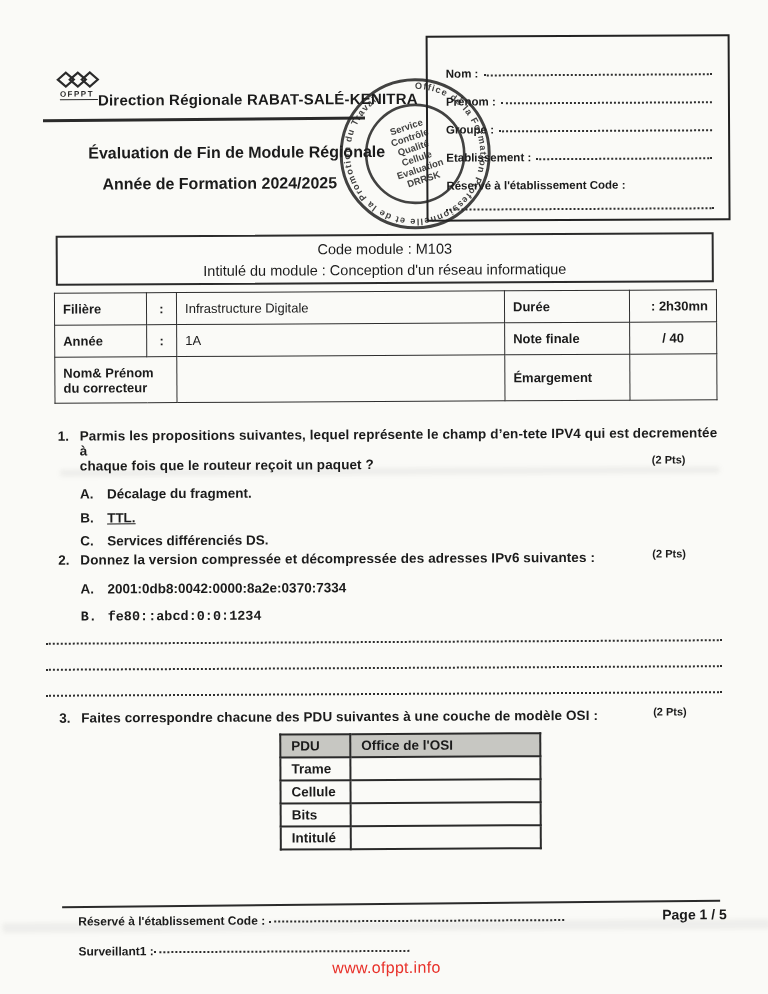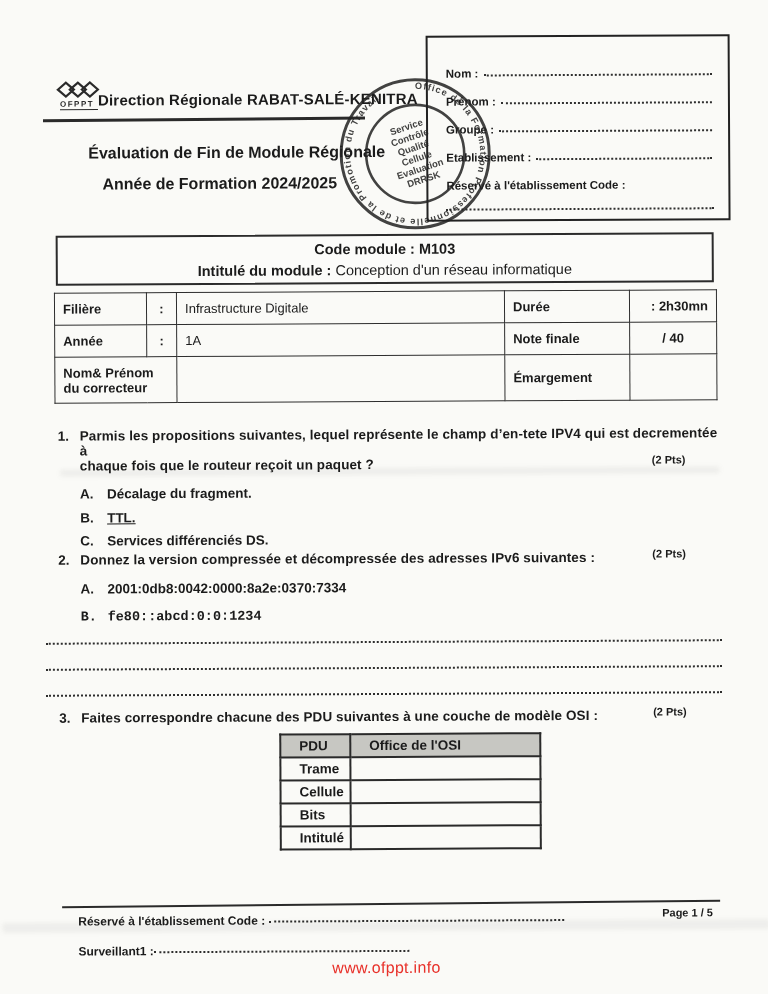--- a/index.html
+++ b/index.html
@@ -42,21 +42,21 @@
 
   
   .module-box{
     border:2px solid #2b2b2b;
     box-sizing:border-box;
     text-align:center;
     padding-top:3px;
     background:rgba(255,255,255,.25);
   }
   .module-line{font-size:14.5px;line-height:21px;}
-  .module-line .lab{font-weight:700;margin-top:16px;}
+  .module-line .lab{font-weight:400;margin-top:16px;}
 
   
   table.info{border-collapse:collapse;table-layout:fixed;width:662px;}
   table.info td{
     border:1.8px solid #2e2e2e;
     font-size:13px;
     padding:2px 8px;
     vertical-align:middle;
     box-sizing:border-box;
   }
@@ -76,42 +76,42 @@
   .optletter{display:inline-block;width:27px;font-weight:600;}
   .opt{font-size:13.5px;font-weight:600;}
   .answer-dots{border-bottom:2.5px dotted #2d2d2d;height:1px;}
 
   
   table.pdu{border-collapse:collapse;table-layout:fixed;width:260px;}
   table.pdu td,table.pdu th{
     border:2px solid #2a2a2a;
     font-size:13.5px;
     text-align:left;
-    padding:3px 18px;
+    padding:3px 10px;
     height:21px;
     box-sizing:border-box;
   }
   table.pdu th{background:#c7c7c2;font-weight:700;}
   table.pdu td.pdu-name{font-weight:600;}
 
   
   .foot-label{font-size:12px;font-weight:700;}
   .inline-dots{display:inline-block;border-bottom:2px dotted #2c2c2c;height:1px;vertical-align:2px;margin-left:4px;}
   .website{font-size:16px;color:#e8312a;font-weight:400;letter-spacing:.3px;}
 </style>
 </head>
 <body>
 
 <div class="page">
   <div class="sheet">
 
     <div class="smudge" style="left:60px;top:468px;width:660px;height:7px;"></div>
     <div class="smudge" style="left:0px;top:921px;width:768px;height:10px;"></div>
 
-    <div class="abs" style="left:55px;top:78px;text-align:right;">
+    <div class="abs" style="left:55px;top:68px;text-align:right;">
       <svg width="52" height="38" viewBox="0 0 52 38">
         <g stroke="#2a2a2a" stroke-width="2.2" fill="none">
           <path d="M5 10 L13 3 L21 10 L13 17 Z"></path>
           <path d="M17 10 L25 3 L33 10 L25 17 Z"></path>
           <path d="M29 10 L37 3 L45 10 L37 17 Z"></path>
         </g>
         <text x="7" y="27" font-size="8" font-weight="700" fill="#2a2a2a" letter-spacing="1.5">OFPPT</text>
         <line x1="7" y1="30" x2="45" y2="30" stroke="#2a2a2a" stroke-width="1"></line>
       </svg>
     </div>
@@ -274,21 +274,21 @@
         </tr>
       </tbody>
         </table>
     </div>
 
     <div class="abs rule" style="left:60px;top:903px;width:658px;height:2px;transform:rotate(-0.25deg);"></div>
 
     <div class="abs foot-label" style="left:76px;top:913px;">
       <span>Réservé à l'établissement Code :</span><span class="inline-dots" style="width:295px;"></span>
     </div>
-    <div class="abs foot-label" style="left:660px;top:908px;font-size:11px;">Page 1 / 5</div>
+    <div class="abs foot-label" style="left:660px;top:908px;font-size:14px;">Page 1 / 5</div>
 
     <div class="abs foot-label" style="left:76px;top:943px;">
       <span>Surveillant1 :</span><span class="inline-dots" style="width:255px;margin-left:1px;"></span>
     </div>
 
     <div class="abs website" style="left:0;top:959px;width:768px;text-align:center;">www.ofppt.info</div>
 
   </div>
 </div>
 

